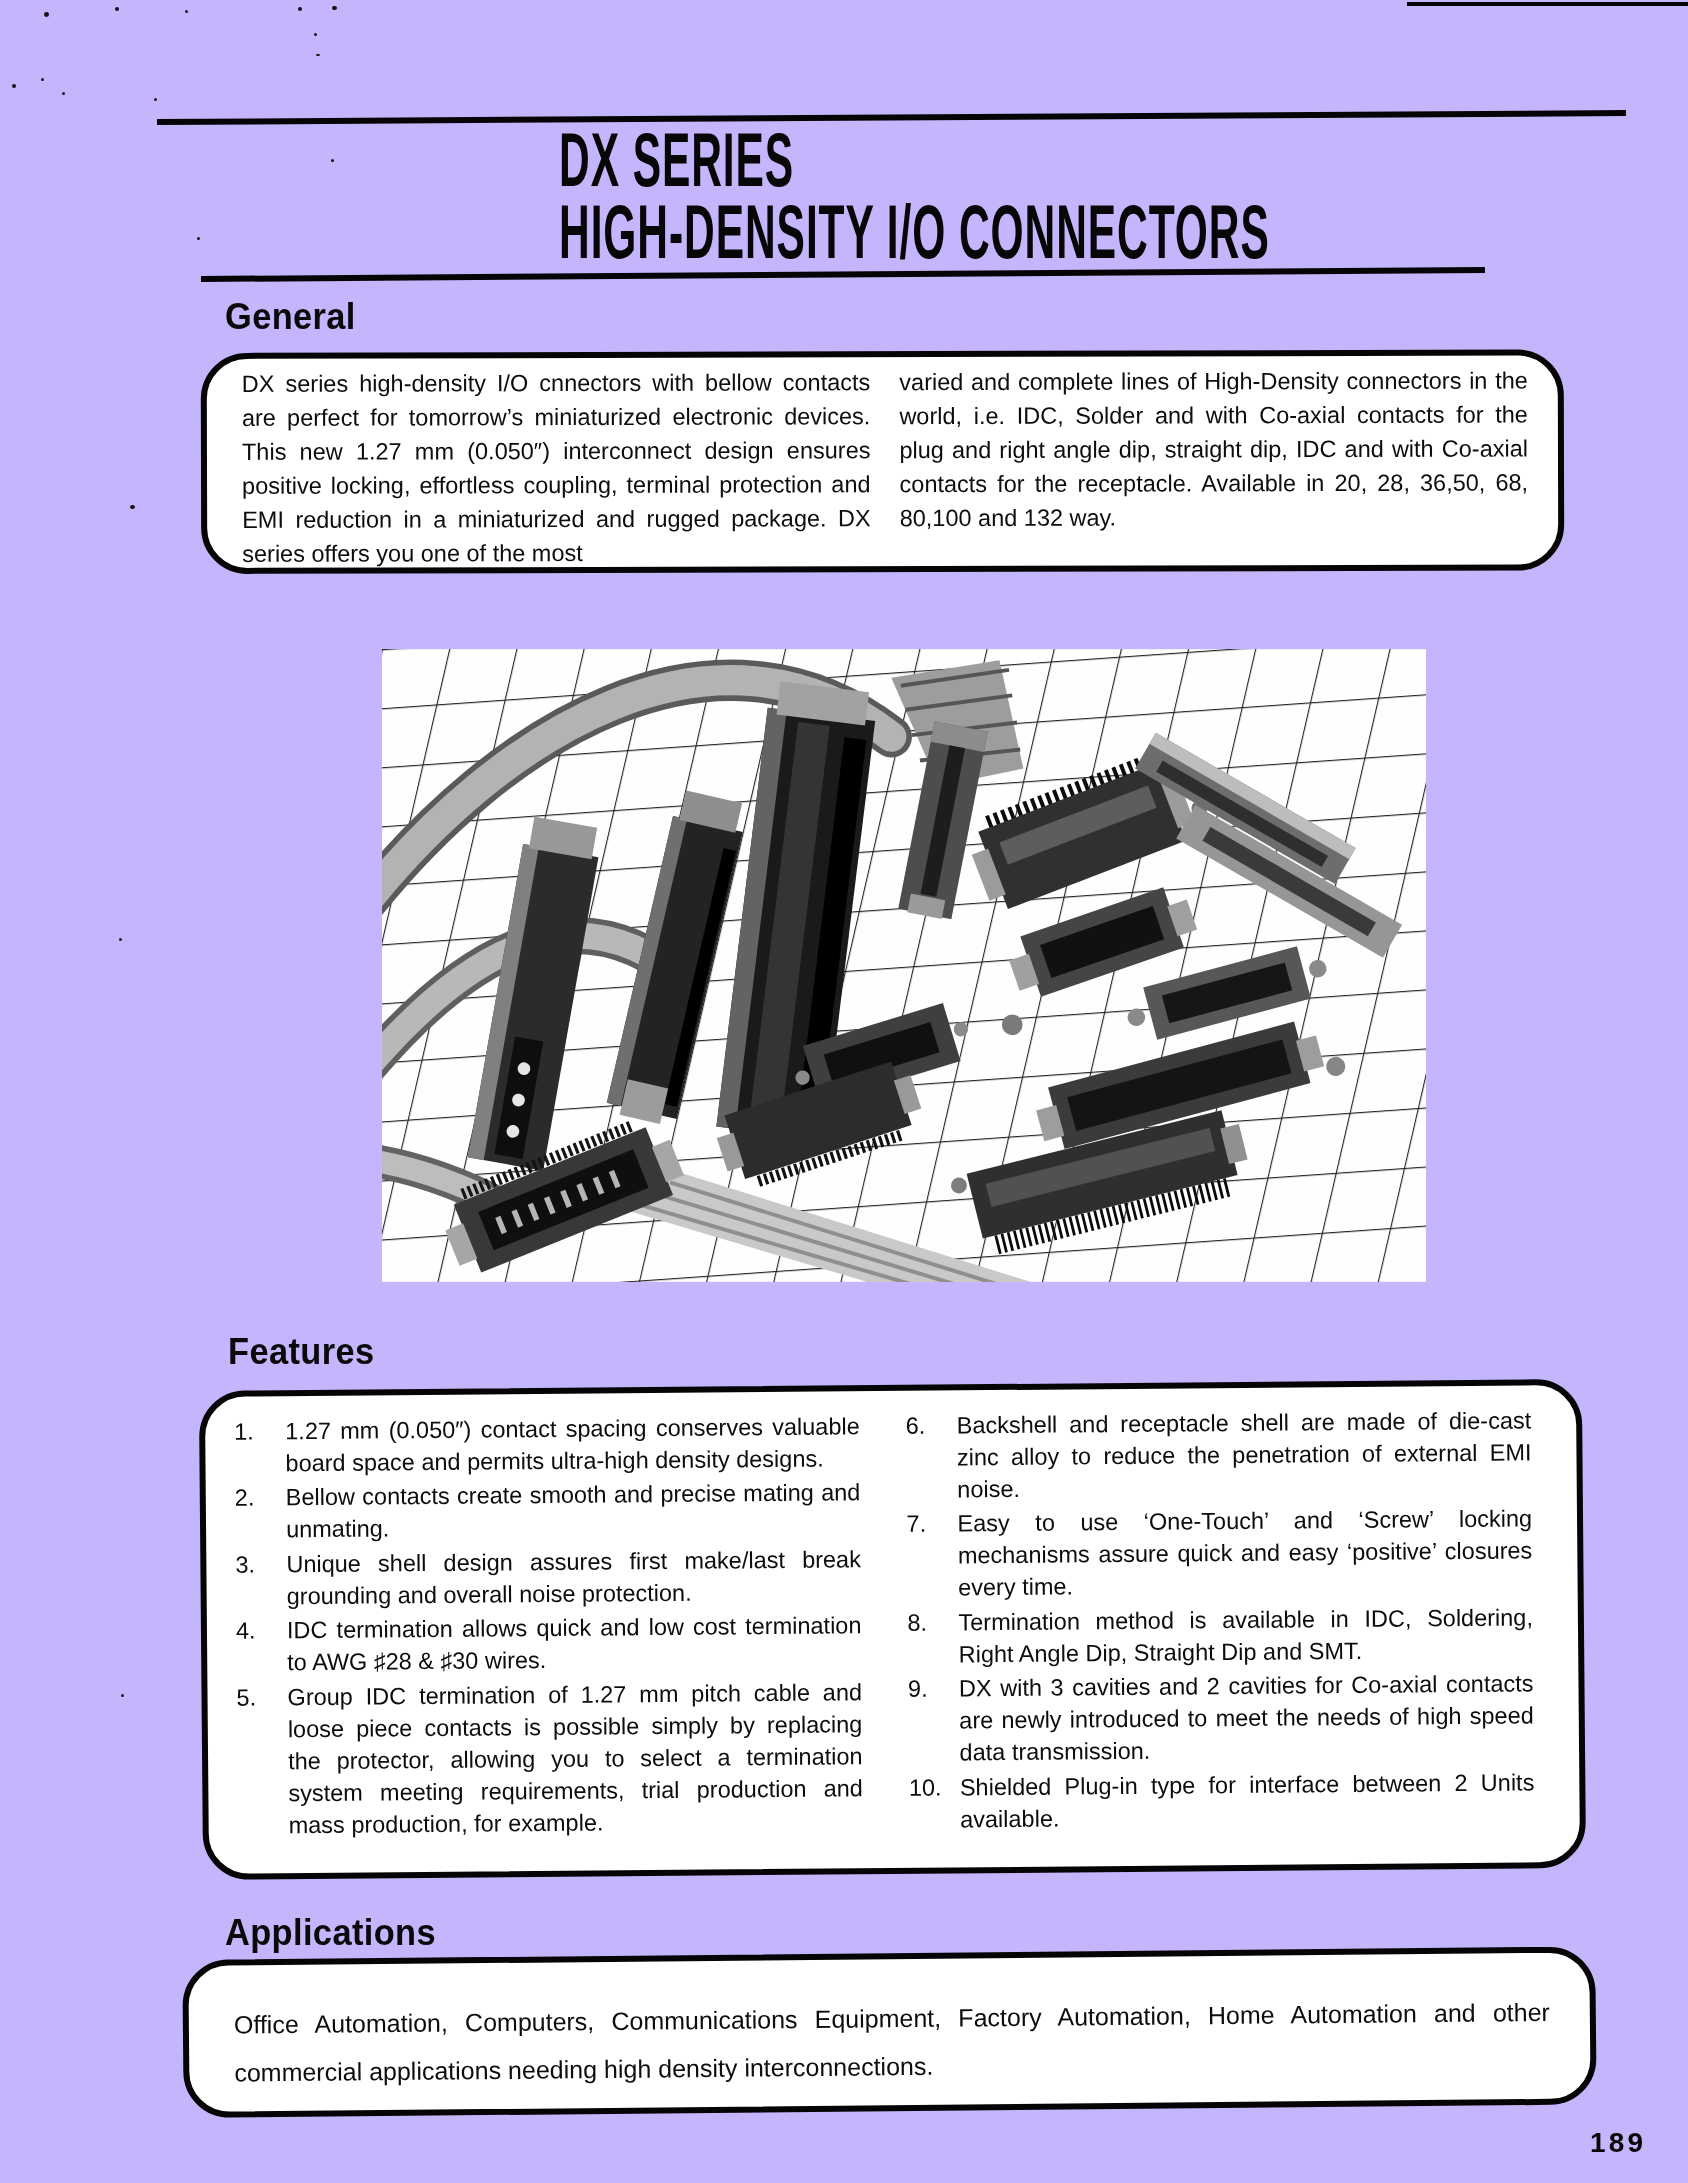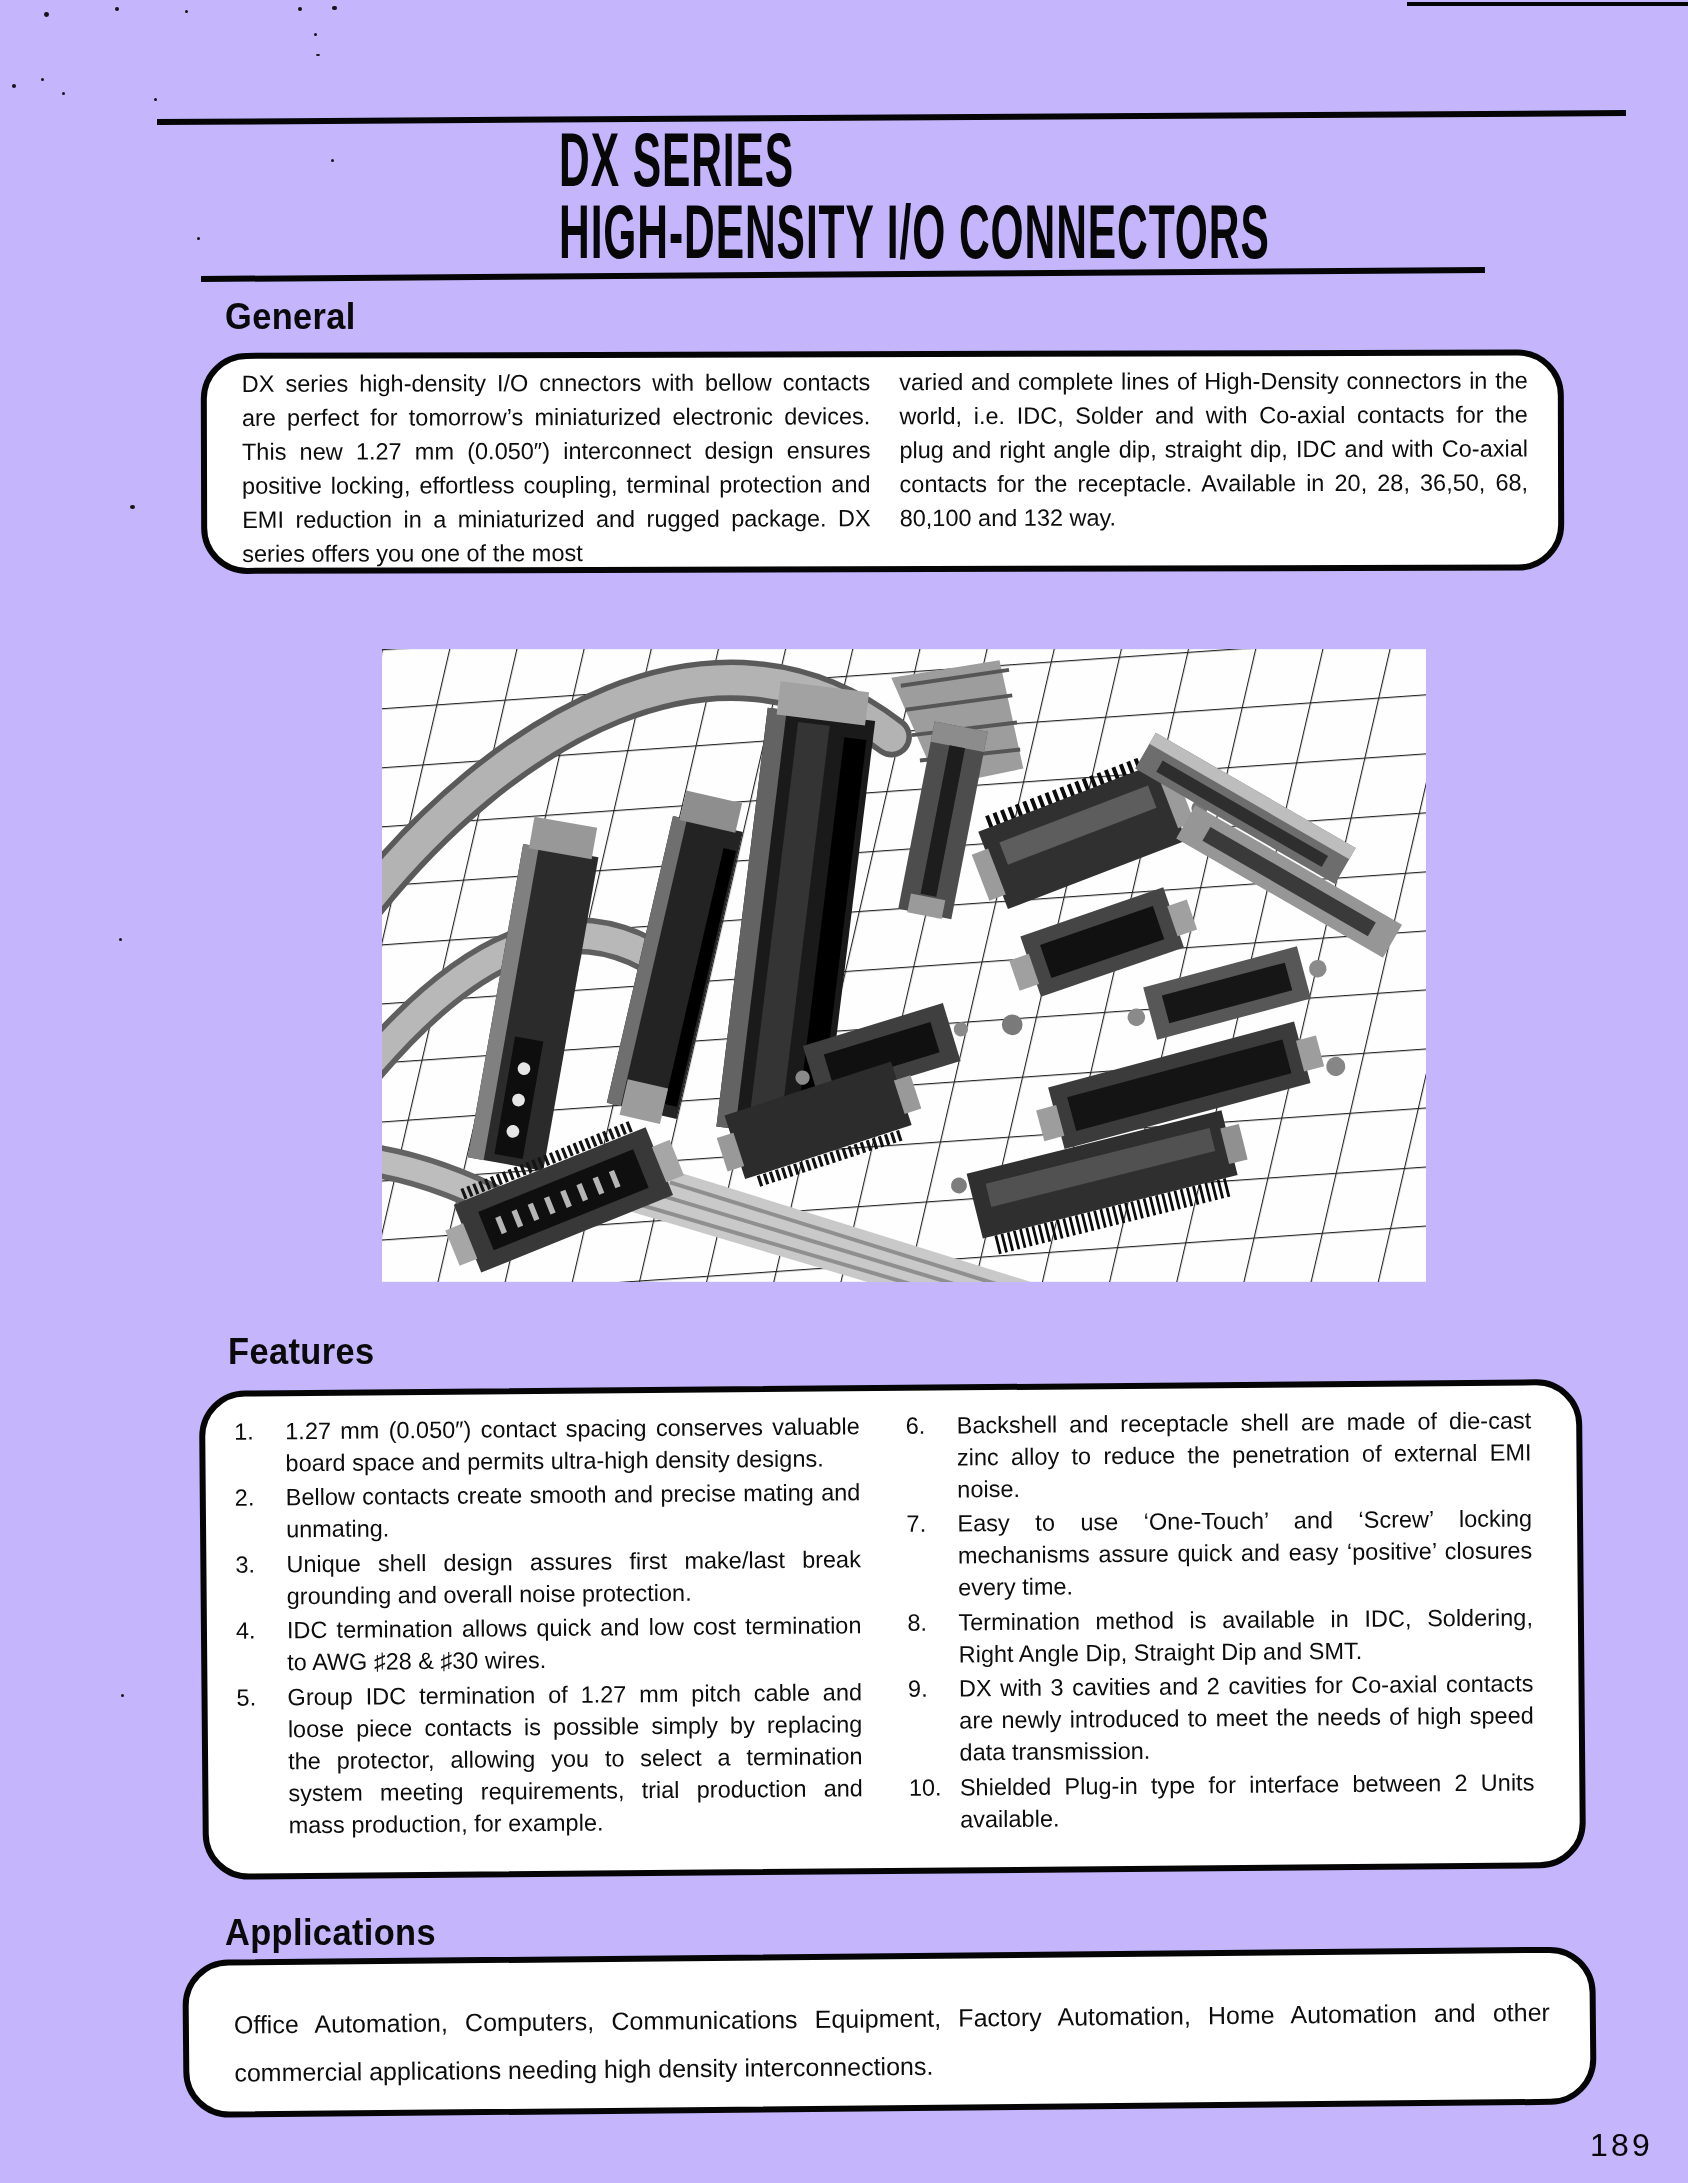--- a/index.html
+++ b/index.html
@@ -37,21 +37,21 @@
   .feat-text{flex:1 1 auto; font-size:23.5px; line-height:32px; text-align:justify; color:#0d0d0d;}
 
   .app-box{left:183px; top:1960px; width:1413px; height:158px; transform:rotate(-0.55deg);
     transform-origin:0 50%; padding:35px 40px 12.7px 45px;}
   .app-text{margin:0; font-size:25px; line-height:48px; text-align:justify; color:#0d0d0d;}
 
   
   .photo{position:absolute; left:382px; top:649px; width:1044px; height:633px;}
 
   
-  .page-num{position:absolute; left:1590px; top:2127px; font-size:32px; font-weight:400;
+  .page-num{position:absolute; left:1590px; top:2127px; font-size:28px; font-weight:700;
     letter-spacing:3.2px; color:#070707;}
 </style>
 </head>
 <body>
 
 <div class="page">
 
   <span class="speck" style="left:44px;top:12px;width:4.8px;height:4.8px"></span>
   <span class="speck" style="left:115px;top:7.2px;width:4px;height:4px"></span>
   <span class="speck" style="left:185px;top:9.6px;width:3.2px;height:3.2px"></span>

